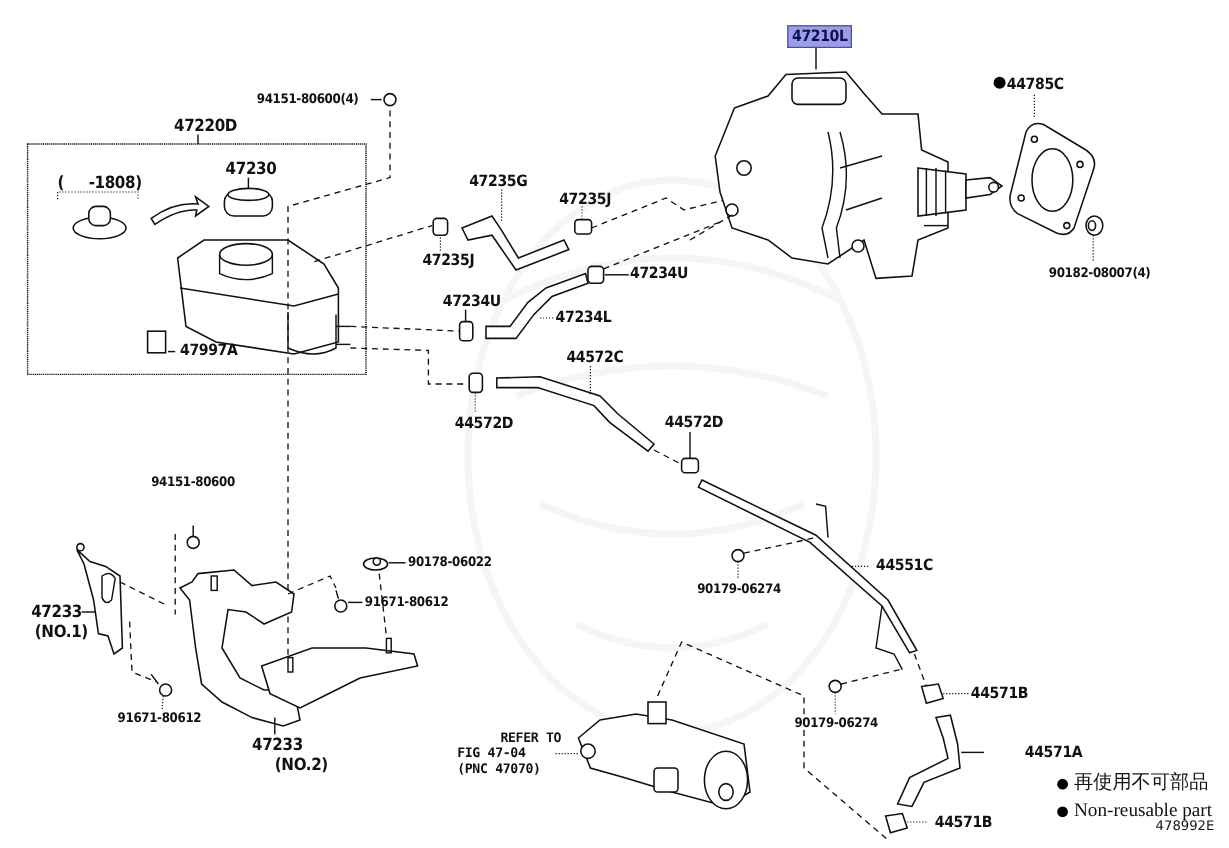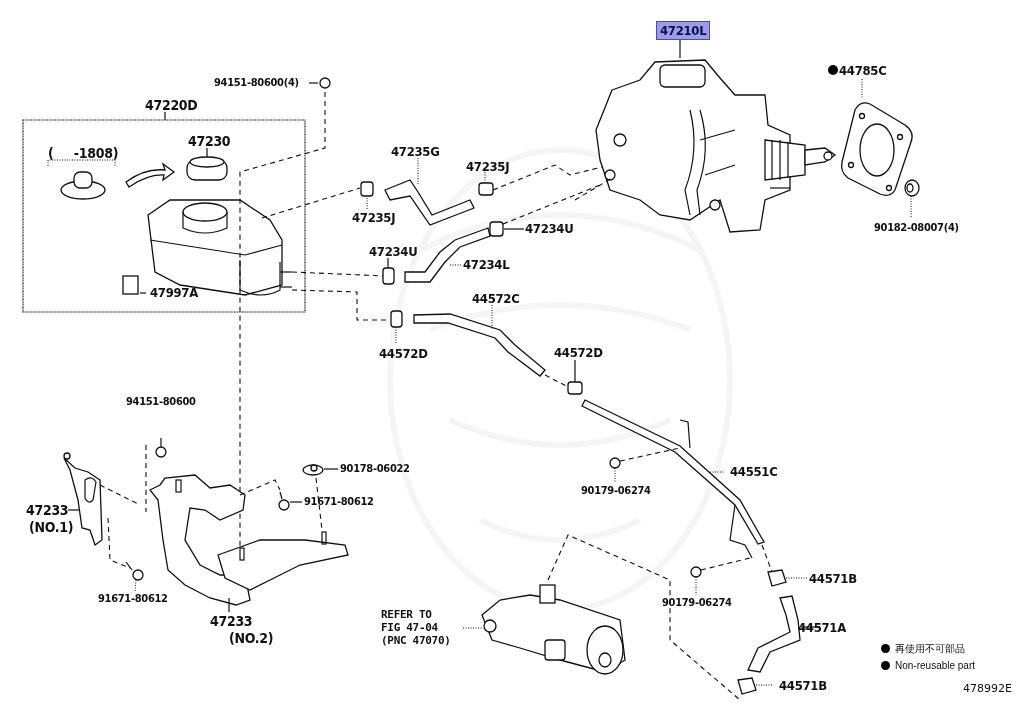--- a/index.html
+++ b/index.html
@@ -4,21 +4,21 @@
 <style>
   html,body{margin:0;padding:0;background:#fff;}
   body{width:1024px;height:707px;position:relative;overflow:hidden;font-family:"Liberation Sans",sans-serif;}
   #diagram{position:absolute;left:0;top:0;width:1024px;height:707px;}
   .lbl{position:absolute;font-family:"DejaVu Sans Condensed","DejaVu Sans",sans-serif;font-weight:bold;font-size:13px;color:#111;white-space:nowrap;letter-spacing:-0.3px;line-height:1;}
   .lbl.small{font-size:11px;}
   .lbl.sub{font-weight:bold;font-size:14px;}
   .lbl.big{font-size:14px;}
   .lbl.hl{background:#9b9de6;border:1px solid #4a4ab0;padding:2px 3px;color:#101050;}
   .lbl.mono{font-family:"DejaVu Sans Mono",monospace;font-size:11px;}
-  .legend{position:absolute;font-size:10px;color:#111;white-space:nowrap;font-family:Liberation Sans, sans-serif;}
+  .legend{position:absolute;font-size:16px;color:#111;white-space:nowrap;font-family:Liberation Serif, serif;}
   .legend .dot{display:inline-block;width:9px;height:9px;border-radius:50%;background:#000;margin-right:5px;vertical-align:-1px;}
   .fig{position:absolute;font-size:11px;color:#111;font-family:"DejaVu Sans",sans-serif;}
   .bullet{display:inline-block;width:10px;height:10px;border-radius:50%;background:#000;margin-right:1px;vertical-align:0px;}
   svg .ln{fill:none;stroke:#111;stroke-width:1.2;}
   svg .dash{fill:none;stroke:#111;stroke-width:1.1;stroke-dasharray:5 4;}
   svg .dot{fill:none;stroke:#111;stroke-width:1;stroke-dasharray:1 1.5;}
   svg .part{fill:#fff;stroke:#111;stroke-width:1.3;}
   svg .wm{fill:none;stroke:#eee;stroke-width:6;}
 </style>
 </head>
@@ -228,25 +228,25 @@
 <div class="lbl small" style="left:304px;top:496px;">91671-80612</div>
 <div class="lbl small" style="left:98px;top:593px;">91671-80612</div>
 <div class="lbl big" style="left:26px;top:503px;">47233</div>
 <div class="lbl sub" style="left:29px;top:520px;">(NO.1)</div>
 <div class="lbl big" style="left:210px;top:614px;">47233</div>
 <div class="lbl sub" style="left:213px;top:631px;margin-left:16px;">(NO.2)</div>
 <div class="lbl small" style="left:581px;top:485px;">90179-06274</div>
 <div class="lbl small" style="left:662px;top:597px;">90179-06274</div>
 <div class="lbl" style="left:730px;top:465px;">44551C</div>
 <div class="lbl" style="left:809px;top:572px;">44571B</div>
-<div class="lbl" style="left:798px;top:621px;">44571A</div>
+<div class="lbl" style="left:854px;top:621px;">44571A</div>
 <div class="lbl" style="left:779px;top:679px;">44571B</div>
 
 <div style="position:absolute;left:381px;top:609px;">
-  <div class="lbl mono" style="position:static;margin-bottom:2px;">REFER TO</div>
+  <div class="lbl mono" style="position:static;margin-bottom:2px;margin-left:36px;">REFER TO</div>
   <div class="lbl mono" style="position:static;margin-bottom:2px;">FIG 47-04</div>
   <div class="lbl mono" style="position:static;">(PNC 47070)</div>
 </div>
 
 <div style="position:absolute;left:881px;top:642px;">
   <div class="legend" style="position:static;margin-bottom:4px;"><span class="dot"></span><span>再使用不可部品</span></div>
   <div class="legend" style="position:static;"><span class="dot"></span><span>Non-reusable part</span></div>
 </div>
 
 <div class="fig" style="left:963px;top:682px;">478992E</div>

